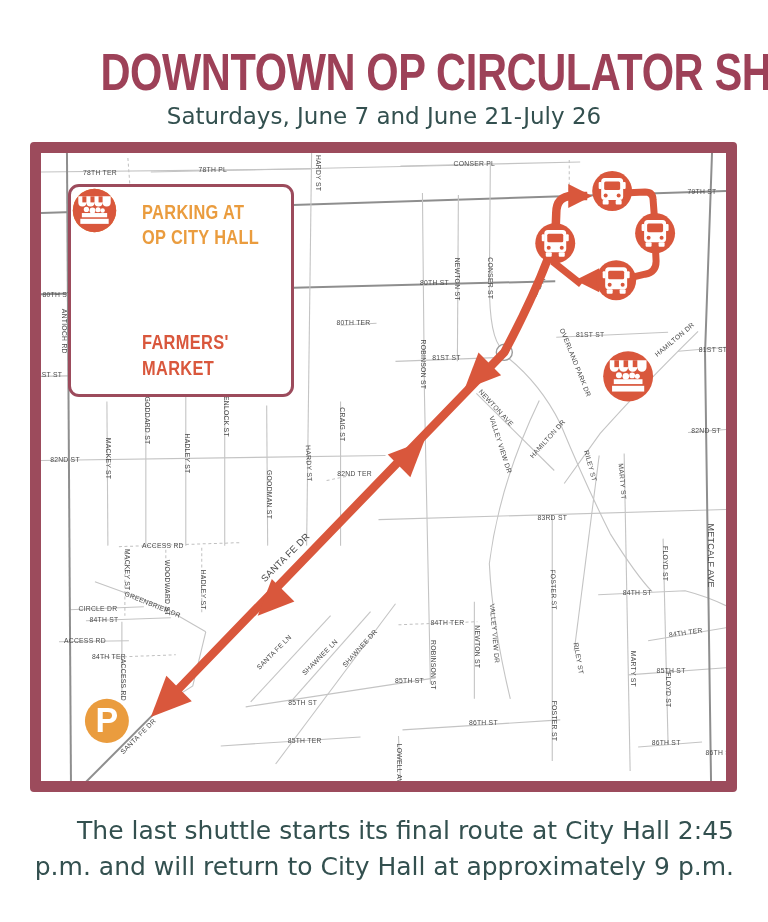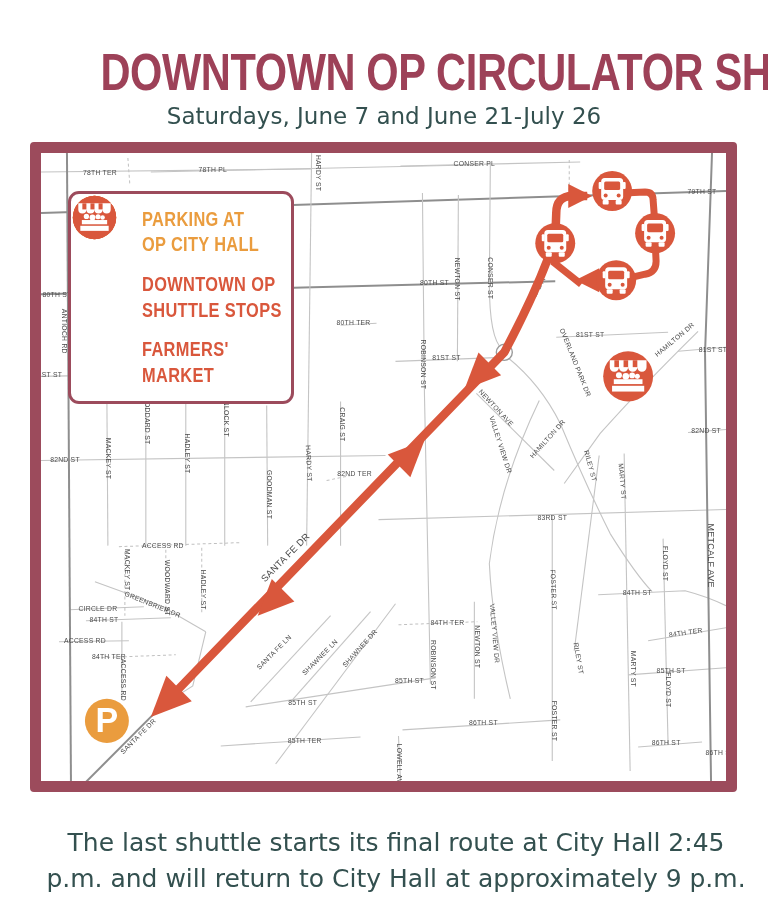--- a/index.html
+++ b/index.html
@@ -15,21 +15,21 @@
   .map-frame svg{position:absolute;left:0;top:0;}
   .legend{position:absolute;left:27px;top:31px;width:226px;height:213px;box-sizing:border-box;
         background:#fff;border:3.5px solid #9C4B5C;border-radius:11px;
         display:flex;flex-direction:column;justify-content:space-between;
         padding:13px 10px 13px 12px;z-index:5;}
   .lrow{display:flex;align-items:center;gap:12px;}
   .licon{width:47px;height:47px;flex:0 0 47px;}
   .ltext{font-weight:700;font-size:19.5px;line-height:1.3;letter-spacing:0.4px;white-space:nowrap;
         transform:scaleX(0.84);transform-origin:left center;}
   .ltext span{display:block;}
-  .footer{position:absolute;top:813px;left:34px;width:700px;text-align:center;margin:12px;
+  .footer{position:absolute;top:813px;left:34px;width:700px;text-align:right;margin:0;
         font-family:"DejaVu Sans",sans-serif;font-size:25px;line-height:1.44;font-weight:500;}
   .footer span{display:block;}
   .road-minor{stroke:#C4C4C4;stroke-width:1.1;}
   .road-major{stroke:#8E8E8E;stroke-width:2;}
   .road-dash{stroke:#C0C0C0;stroke-width:1;stroke-dasharray:3,2.6;}
   .slabel{font-family:"Liberation Sans",sans-serif;letter-spacing:0.25px;}
 </style>
 </head>
 <body>
 
@@ -249,52 +249,31 @@
             <rect x="-12.5" y="2.5" width="25" height="4.2" fill="#fff"></rect>
             <rect x="-14" y="8.2" width="28" height="5" fill="#fff"></rect>
           </g>
         </g>
         <g transform="translate(66,567)">
           <circle cx="0" cy="0" r="22" fill="#EA9C3E"></circle>
           <text x="0" y="11.440000000000001" font-size="34.1" font-weight="bold" text-anchor="middle" fill="#fff" font-family="&quot;Liberation Sans&quot;,sans-serif">P</text>
         </g>
       </svg>
 
-    <div class="legend" style="border-color: rgb(156, 75, 92); margin-top: 7px;">
+    <div class="legend" style="border-color: rgb(156, 75, 92);">
       <div class="lrow">
         <span class="licon" id="licon-0">
             <svg viewBox="-26 -26 52 52" width="47" height="47">
               <circle cx="0" cy="0" r="24" fill="#EA9C3E"></circle>
               <text x="0" y="12.48" font-size="37.2" font-weight="bold" text-anchor="middle" fill="#fff" font-family="&quot;Liberation Sans&quot;,sans-serif">P</text>
             </svg>
           </span>
         <span class="ltext" style="color: rgb(234, 156, 62);">
           <span>PARKING AT</span>
           <span>OP CITY HALL</span>
-        </span>
-      </div>
-      <div class="lrow">
-        <span class="licon" id="licon-1">
-            <svg viewBox="-26 -26 52 52" width="47" height="47">
-              <circle cx="0" cy="0" r="24" fill="#D9573C"></circle>
-              <g transform="scale(1.2)">
-                <rect x="-13.5" y="-9" width="3" height="7" rx="1" fill="#fff"></rect>
-                <rect x="10.5" y="-9" width="3" height="7" rx="1" fill="#fff"></rect>
-                <rect x="-11" y="-13" width="22" height="22" rx="3.5" fill="#fff"></rect>
-                <rect x="-8" y="-9.5" width="16" height="8.5" rx="1.5" fill="#D9573C"></rect>
-                <circle cx="-6.5" cy="4.5" r="2" fill="#D9573C"></circle>
-                <circle cx="6.5" cy="4.5" r="2" fill="#D9573C"></circle>
-                <rect x="-9.5" y="9" width="6" height="4.5" rx="1" fill="#fff"></rect>
-                <rect x="3.5" y="9" width="6" height="4.5" rx="1" fill="#fff"></rect>
-              </g>
-            </svg>
-          </span>
-        <span class="ltext" style="color: rgb(217, 87, 60);">
-          <span>DOWNTOWN OP</span>
-          <span>SHUTTLE STOPS</span>
         </span>
       </div>
       <div class="lrow">
         <span class="licon" id="licon-2">
             <svg viewBox="-26 -26 52 52" width="47" height="47">
               <circle cx="0" cy="0" r="24" fill="#D9573C"></circle>
               <g transform="scale(1.12)">
                 <path d="M-16,-14 L16,-14 L16,-8 A4,4 0 0 1 8,-8 A4,4 0 0 1 0,-8 A4,4 0 0 1 -8,-8 A4,4 0 0 1 -16,-8 Z" fill="#fff"></path>
                 <rect x="-12" y="-14" width="4" height="6" fill="#D9573C"></rect>
                 <rect x="-4" y="-14" width="4" height="6" fill="#D9573C"></rect>

